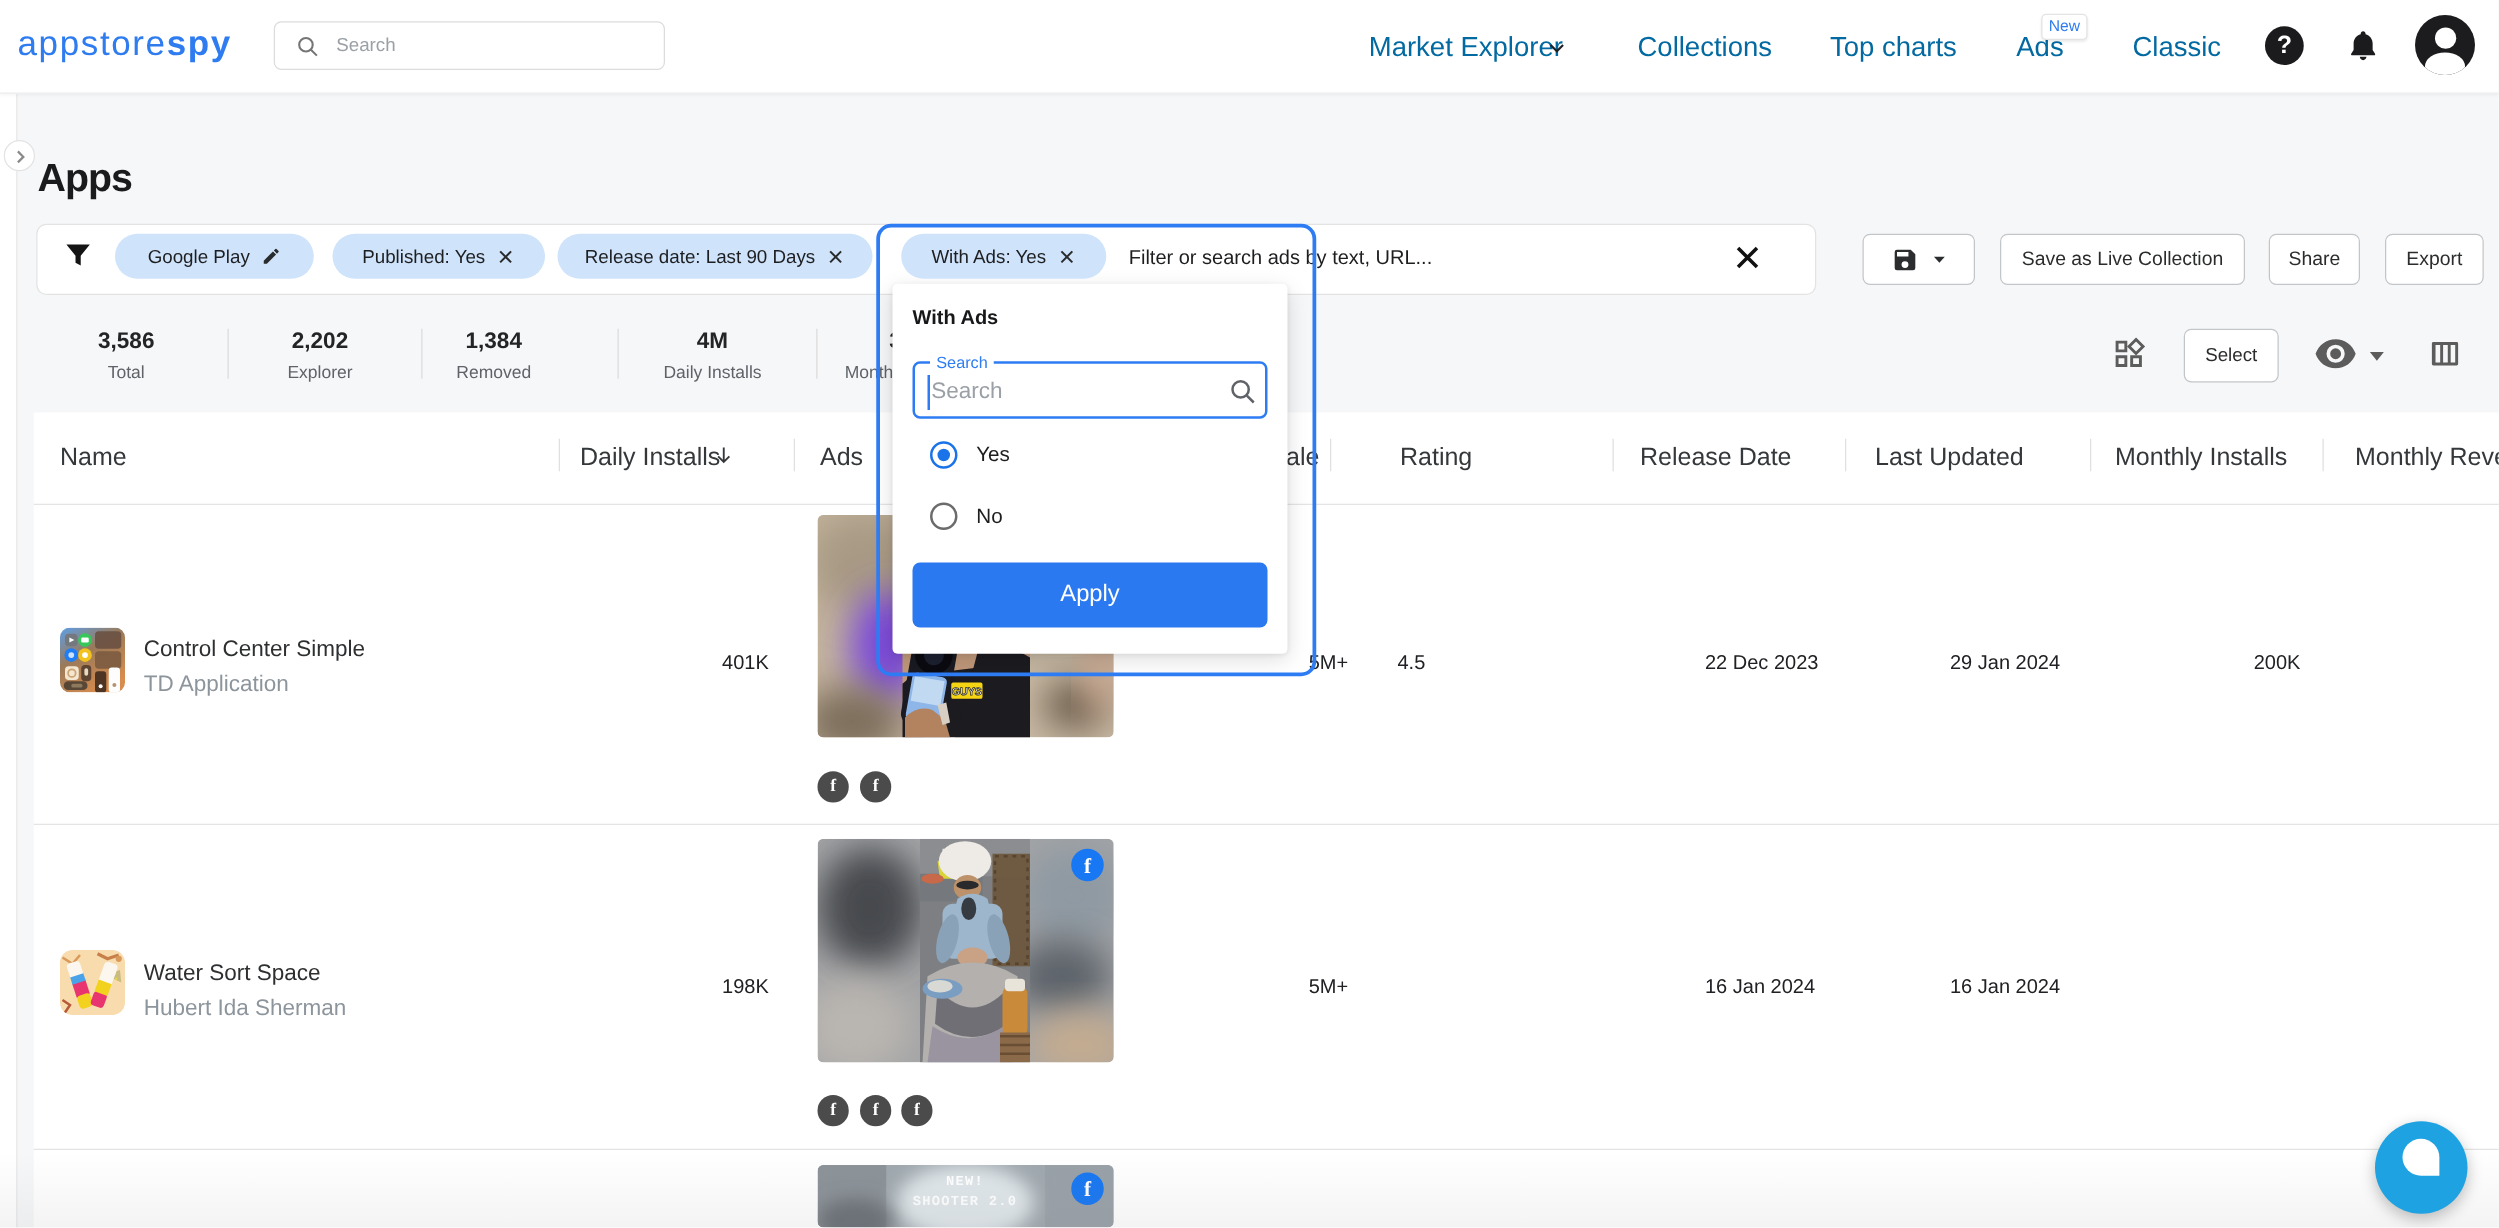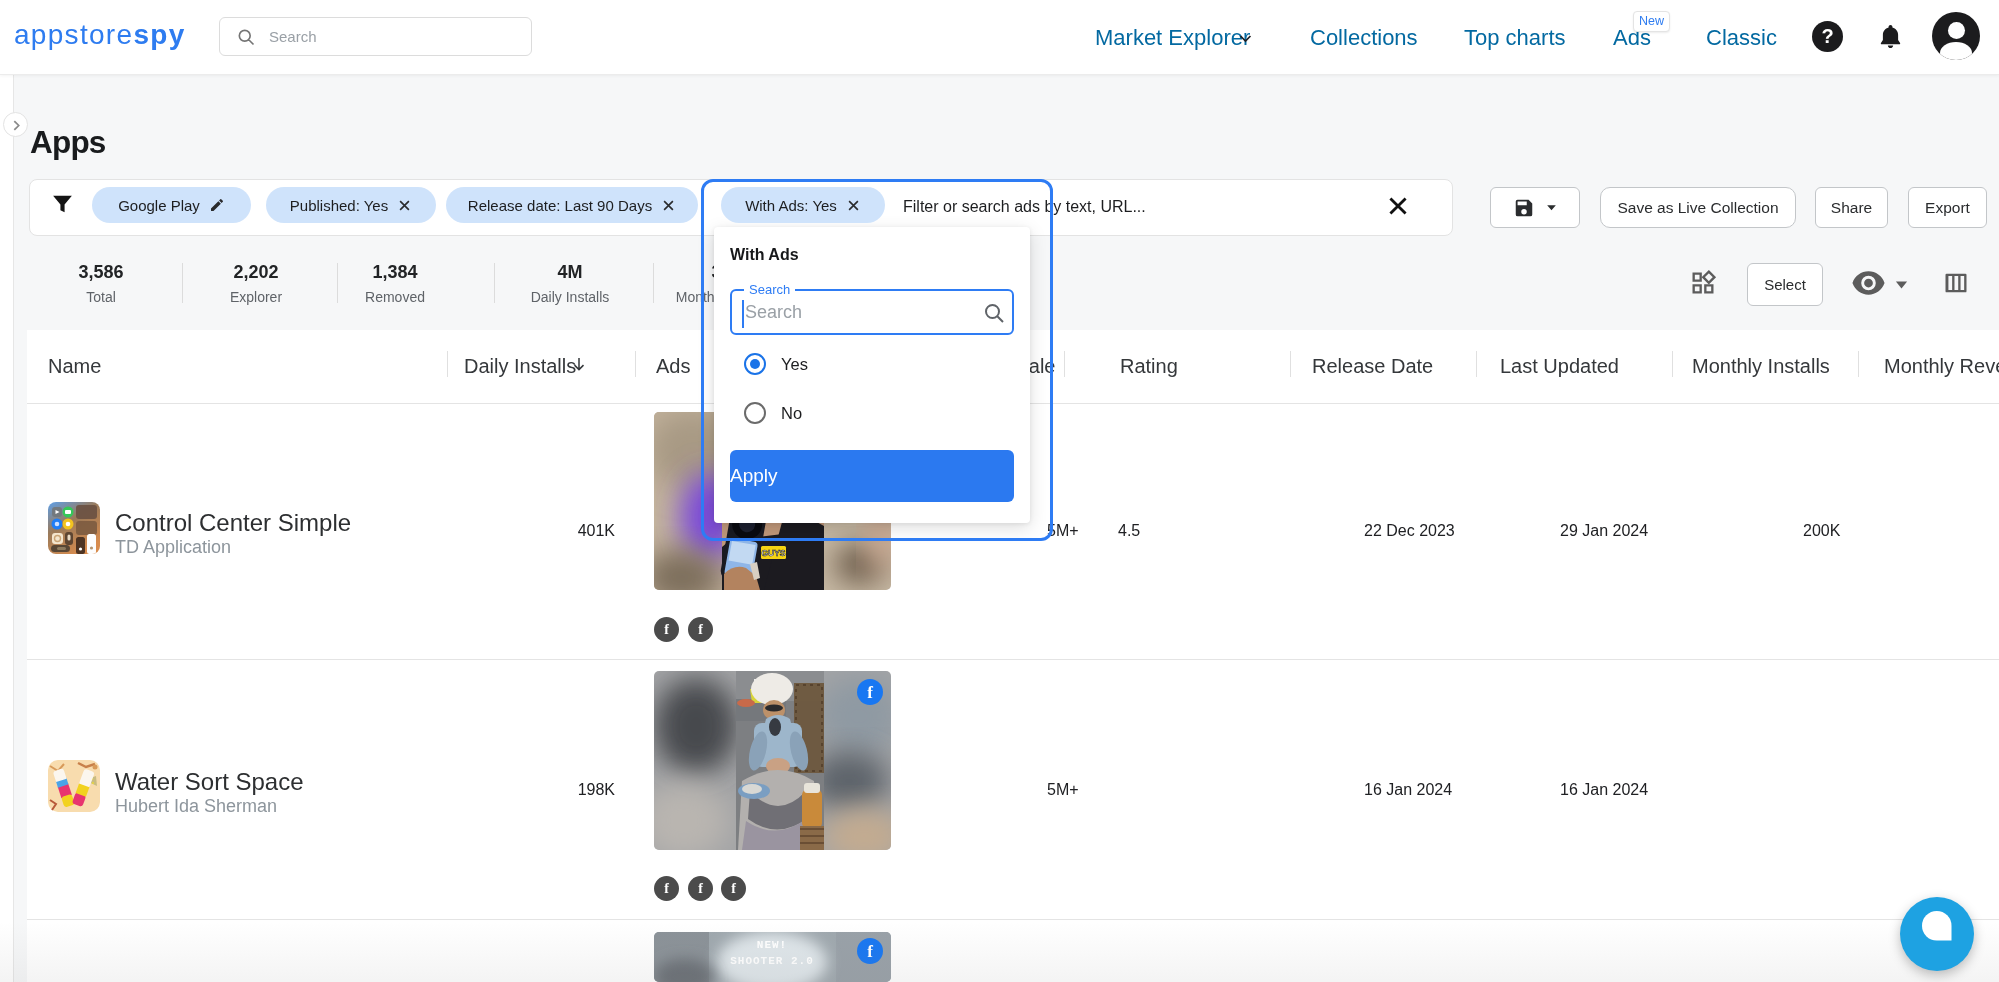--- a/index.html
+++ b/index.html
@@ -40,37 +40,37 @@
 
   
   #selectbtn { top:263px; left:1747px; width:76px; height:43px; font-size:15px; }
 
   
   #table { position:absolute; left:27px; top:330px; width:1972px; height:652px; background:#fff; }
   .th { position:absolute; top:355px; font-size:20px; color:#35383b; white-space:nowrap; }
   .thsep { position:absolute; top:351px; width:1px; height:26px; background:#e0e0e0; }
   .rowline { position:absolute; left:27px; width:1972px; height:1px; background:#e4e4e4; }
   .appicon { position:absolute; left:48px; width:52px; height:52px; border-radius:8px; overflow:hidden; }
-  .apptitle { position:absolute; left:115px; font-size:24px; color:#2d2f31; }
+  .apptitle { position:absolute; left:115px; font-size:18px; color:#2d2f31; }
   .appsub { position:absolute; left:115px; font-size:18px; color:#8d959c; }
   .cell { position:absolute; font-size:16px; color:#202124; white-space:nowrap; }
   .adimg { position:absolute; left:654px; width:237px; border-radius:5px; overflow:hidden; }
   .fbdot { position:absolute; width:25px; height:25px; border-radius:50%; background:#4b4b4b; color:#fff; text-align:center; font-weight:700; font-size:14px; line-height:25px; font-family:"Liberation Serif",serif; }
 
   
   #outline { position:absolute; left:701px; top:179px; width:352px; height:362px; border:3px solid #2e7cf4; border-radius:12px; z-index:40; pointer-events:none; }
   #panel { position:absolute; left:714px; top:227px; width:316px; height:296px; background:#fff; border-radius:4px; box-shadow:0 5px 18px rgba(0,0,0,.13), 0 1px 4px rgba(0,0,0,.08); z-index:39; }
   #panel h3 { position:absolute; left:16px; top:19px; font-size:16px; font-weight:700; color:#17181a; }
   #psearch { position:absolute; left:16px; top:62px; width:284px; height:46px; border:2px solid #2e7cf4; border-radius:6px; }
   #psearch .lbl { position:absolute; left:12px; top:-9px; background:#fff; padding:0 5px; font-size:13px; color:#2e7cf4; }
   #psearch .ph { position:absolute; left:13px; top:11px; font-size:18px; color:#9aa0a6; }
   #psearch .caret { position:absolute; left:10px; top:9px; width:2px; height:28px; background:#2e7cf4; }
   .radio { position:absolute; left:30px; width:22px; height:22px; border-radius:50%; }
   .rlabel { position:absolute; left:67px; font-size:16.5px; color:#1d1e20; }
-  #applybtn { position:absolute; left:16px; top:223px; width:284px; height:52px; background:#2b79f0; border-radius:6px; color:#fff; font-size:19px; text-align:left; line-height:52px; }
+  #applybtn { position:absolute; left:16px; top:223px; width:284px; height:52px; background:#2b79f0; border-radius:6px; color:#fff; font-size:19px; text-align:center; line-height:52px; }
 
   
   #chat { position:absolute; left:1900px; top:897px; width:74px; height:74px; border-radius:50%; background:#1ea2e2; box-shadow:0 4px 12px rgba(0,0,0,.25); z-index:50; }
 
   #botshade { position:absolute; left:0; bottom:0; width:1999px; height:60px; background:linear-gradient(to bottom, rgba(130,130,130,0) 0%, rgba(130,130,130,.09) 100%); z-index:8; pointer-events:none; }
 </style>
 </head>
 <body>
 
 <div id="nav">
@@ -133,21 +133,21 @@
   </svg>
 
 <div class="btn" style="left:1490px;width:90px;">
   <svg width="22" height="22" viewBox="0 0 24 24">
       <path fill="#2a2c2e" d="M17 3H5a2 2 0 0 0-2 2v14a2 2 0 0 0 2 2h14a2 2 0 0 0 2-2V7l-4-4zm-5 16a3 3 0 1 1 0-6 3 3 0 0 1 0 6zm3-10H5V5h10v4z"></path>
     </svg>
   <svg style="margin-left:10px" width="13" height="13" viewBox="0 0 24 24">
       <path fill="#2a2c2e" d="M4 8l8 9 8-9z"></path>
     </svg>
 </div>
-<div class="btn" style="left:1600px;width:196px;border-radius:10px;">Save as Live Collection</div>
+<div class="btn" style="left:1600px;width:196px;">Save as Live Collection</div>
 <div class="btn" style="left:1815px;width:73px;">Share</div>
 <div class="btn" style="left:1908px;width:79px;">Export</div>
 
 <div class="stat" style="left:51px;width:100px;">
     <div class="n">3,586</div>
     <div class="l">Total</div>
   </div>
 <div class="stat" style="left:196px;width:120px;">
     <div class="n">2,202</div>
     <div class="l">Explorer</div>

